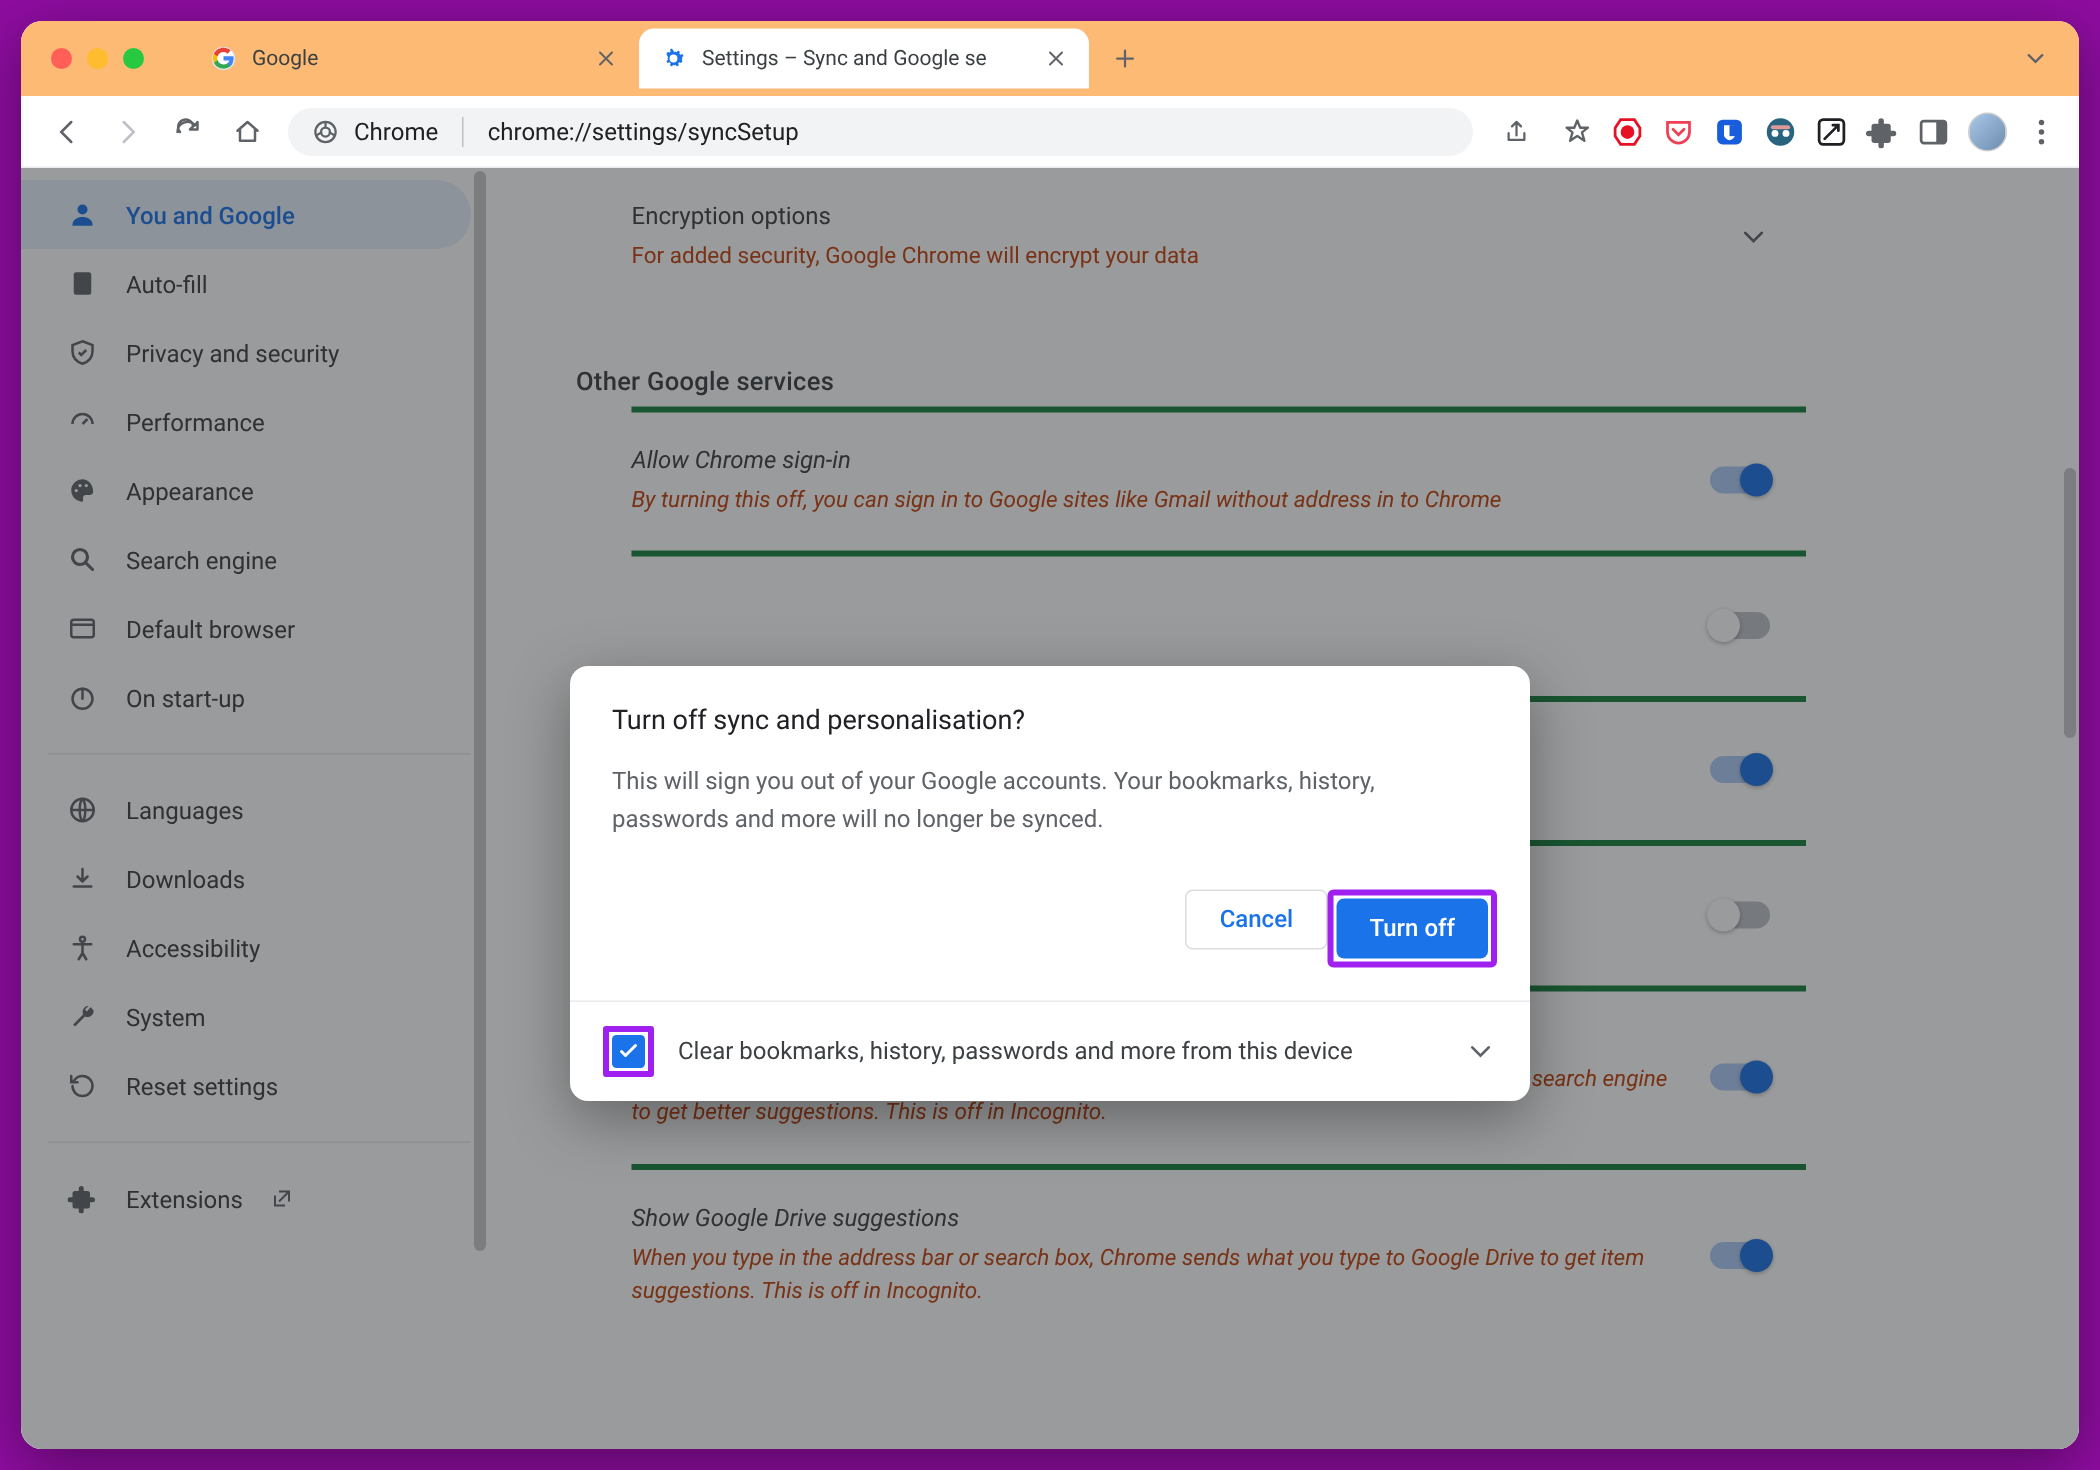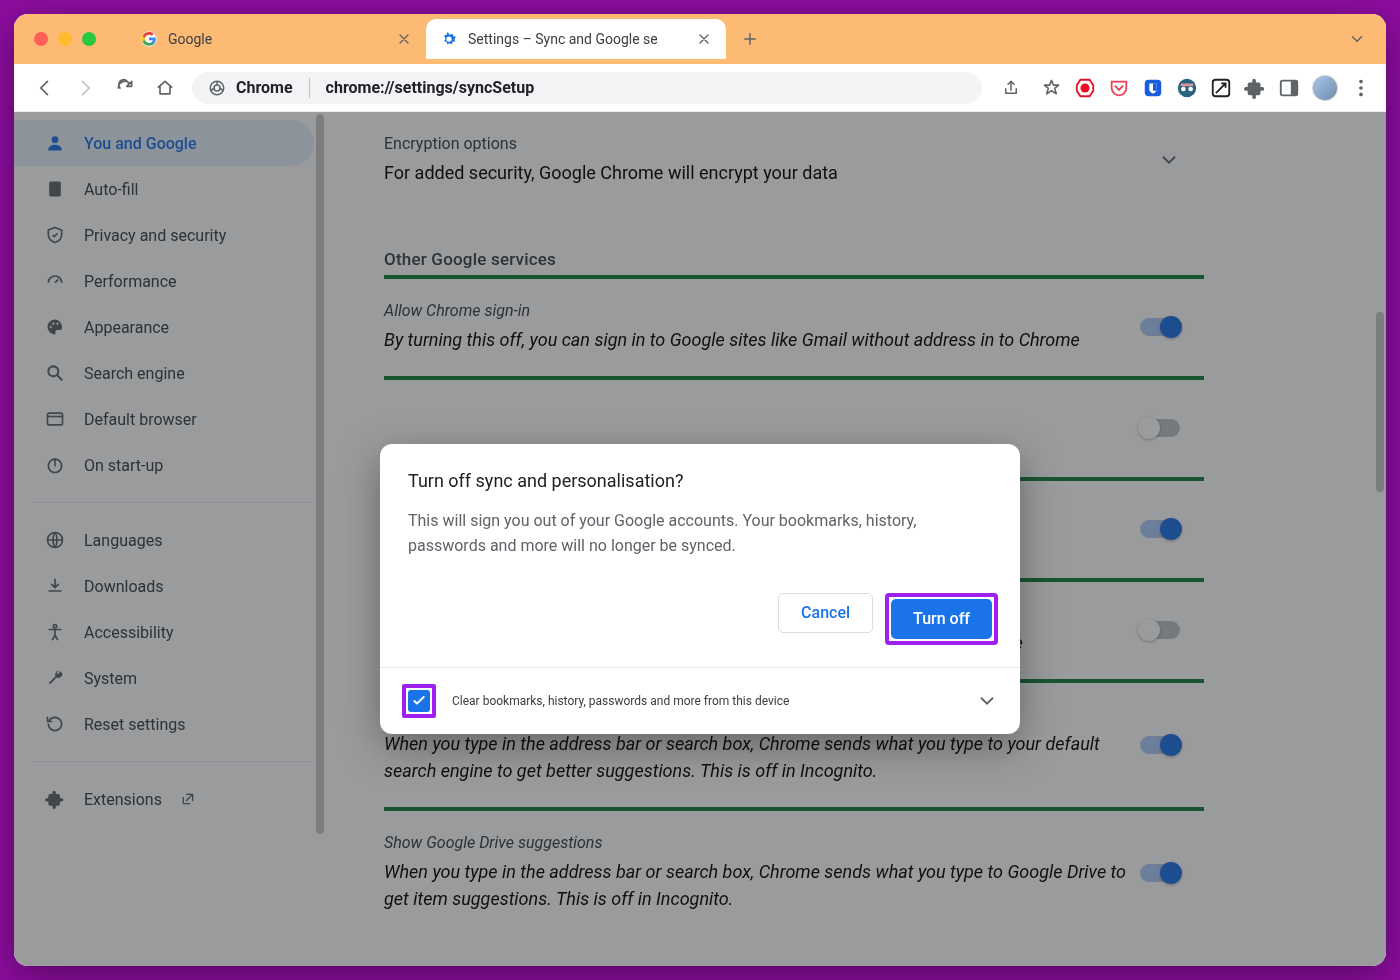--- a/index.html
+++ b/index.html
@@ -16,21 +16,21 @@
   .tab .fav { width:18px; height:18px; flex:none; }
   .tab .title { white-space:nowrap; overflow:hidden; text-overflow:ellipsis; flex:1; }
   .tab .close { width:16px; height:16px; color:#5f6368; flex:none; }
   .newtab { width:32px; height:32px; display:flex; align-items:center; justify-content:center; color:#5f6368; margin-left:8px; }
   .tabchev { position:absolute; right:20px; top:16px; color:#5f6368; }
 
   
   .toolbar { height:48px; background:#fff; border-bottom:1px solid #e8eaed; display:flex; align-items:center; padding:0 14px; gap:6px; }
   .tbtn { width:34px; height:34px; display:flex; align-items:center; justify-content:center; color:#5f6368; border-radius:50%; }
   .tbtn.dim { color:#bdc1c6; }
-  .omni { flex:1; height:25px; background:#f1f3f4; border-radius:18px; display:flex; align-items:center; padding:16px 16px; gap:10px; color:#5f6368; font-size:16px; margin:0 6px 0 4px;font-weight:bold; }
+  .omni { flex:1; height:25px; background:#f1f3f4; border-radius:18px; display:flex; align-items:center; padding:16px 16px; gap:10px; color:#5f6368; font-size:16px; margin:0 6px 0 4px; }
   .omni .seg { color:#202124; }
   .omni .divider { width:1px; height:20px; background:#bdc1c6; margin:0 6px; }
   .exticons { display:flex; align-items:center; gap:12px; }
   .exticons .ic { width:22px; height:22px; display:flex; align-items:center; justify-content:center; }
   .avatar { width:26px; height:26px; border-radius:50%; background:linear-gradient(135deg,#a9c7e8,#6e8cae); border:1px solid #ccc; }
 
   
   .app { position:absolute; top:98px; left:0; right:0; bottom:0; background:#fff; display:flex; flex-direction:column; }
   .apphdr { height:72px; display:flex; align-items:center; padding:0 26px; gap:24px; }
   .chromelogo { width:30px; height:30px; border-radius:50%; background:conic-gradient(#ea4335 0 120deg,#34a853 120deg 240deg,#fbbc05 240deg 360deg); position:relative; }
@@ -42,47 +42,47 @@
   .appbody { flex:1; display:flex; overflow:hidden; position:relative; }
   .sidebar { width:310px; padding:8px 10px 8px 0; overflow:auto; position:relative; }
   .sidescroll { position:absolute; right:0; top:2px; width:8px; height:720px; background:#c9c9c9; border-radius:4px; }
   .sbitem { height:46px; display:flex; align-items:center; gap:18px; padding:0 20px 0 30px; border-radius:0 23px 23px 0; color:#3c4043; font-size:16px; cursor:pointer; }
   .sbitem.active { background:#e8f0fe; color:#1a73e8; font-weight:500; }
   .sbitem .ic { width:22px; display:flex; justify-content:center; }
   .sbdiv { height:1px; background:#e8eaed; margin:14px 0 14px 18px; }
   .content { flex:1; overflow:auto; padding:0 30px 40px 60px; position:relative; }
   .contentscroll { position:absolute; right:2px; top:200px; width:8px; height:180px; background:#c9c9c9; border-radius:4px; }
   .card { max-width:820px; }
-  .row { padding:22px 24px 22px 0; border-bottom:1px solid #0000; display:flex; align-items:center; gap:12px; }
+  .row { padding:22px 24px 22px 0; border-bottom:1px solid #0000; display:flex; align-items:center; gap:12px;margin-left:37px; }
   .row .txt { flex:1; }
   .row .t { font-size:16px; color:#3c4043; margin-bottom:6px; }
-  .row .d { font-size:18px; color:#000000; line-height:1.5; }
+  .row .d { font-size:15px; color:#c2410c; line-height:1.5; }
   .row .chev { color:#5f6368; align-self:center; }
   .sectitle { font-size:17px; color:#3c4043; font-weight:500; margin:40px 0 6px 0; letter-spacing:.2px; }
   .toggle { width:40px; height:18px; border-radius:9px; position:relative; align-self:center; flex:none; }
   .toggle::after{content:"";position:absolute;width:22px;height:22px;border-radius:50%;top:-2px;box-shadow:0 1px 3px rgba(0,0,0,.3);}
   .toggle.on{background:#aecbfa;} .toggle.on::after{background:#1a73e8;right:-2px;}
   .toggle.off{background:#bdc1c6;} .toggle.off::after{background:#fff;left:-2px;}
   .divline { border-top:4px solid #15803d;font-style:italic; }
 
   
   .scrim { position:absolute; top:98px; left:0; right:0; bottom:0; background:rgba(32,33,36,.45); }
   .dialog { position:absolute; width:640px; left:50%; top:430px; transform:translate(-50%,0); background:#fff; border-radius:12px; box-shadow:0 12px 40px rgba(0,0,0,.35); overflow:hidden; }
   .dlgbody { padding:26px 28px 22px 28px; }
   .dlgtitle { font-size:18px; color:#202124; margin-bottom:18px; }
   .dlgtext { font-size:16px; color:#5f6368; line-height:1.55; }
-  .dlgactions { display:flex; justify-content:flex-end; gap:12px; padding:12px 22px 22px 0; }
+  .dlgactions { display:flex; justify-content:flex-end; gap:0; padding:12px 22px 22px 0; }
   .btn { height:40px; padding:0 22px; border-radius:5px; font-size:16px; font-weight:500; display:flex; align-items:center; cursor:pointer; }
   .btn.sec { background:#fff; color:#1a73e8; border:1px solid #dadce0; }
   .btn.pri { background:#1a73e8; color:#fff; }
   .hlpri { border:4px solid #a020f0; padding:2px; border-radius:4px; }
   .dlgfoot { border-top:1px solid #e8eaed; padding:16px 22px; display:flex; align-items:center; gap:16px; }
   .chkwrap { border:4px solid #a020f0; padding:2px; border-radius:2px; }
   .chk { width:22px; height:22px; background:#1a73e8; border-radius:3px; display:flex; align-items:center; justify-content:center; color:#fff; }
-  .dlgfoot .lbl { flex:1; font-size:12px; color:#3c4043; }
+  .dlgfoot .lbl { flex:1; font-size:16px; color:#3c4043; }
   svg { display:block; }
   .extlink{width:16px;height:16px;}
 </style>
 </head>
 <body>
 
 <div class="window">
 
   <div class="tabstrip">
     <div class="traffic">

